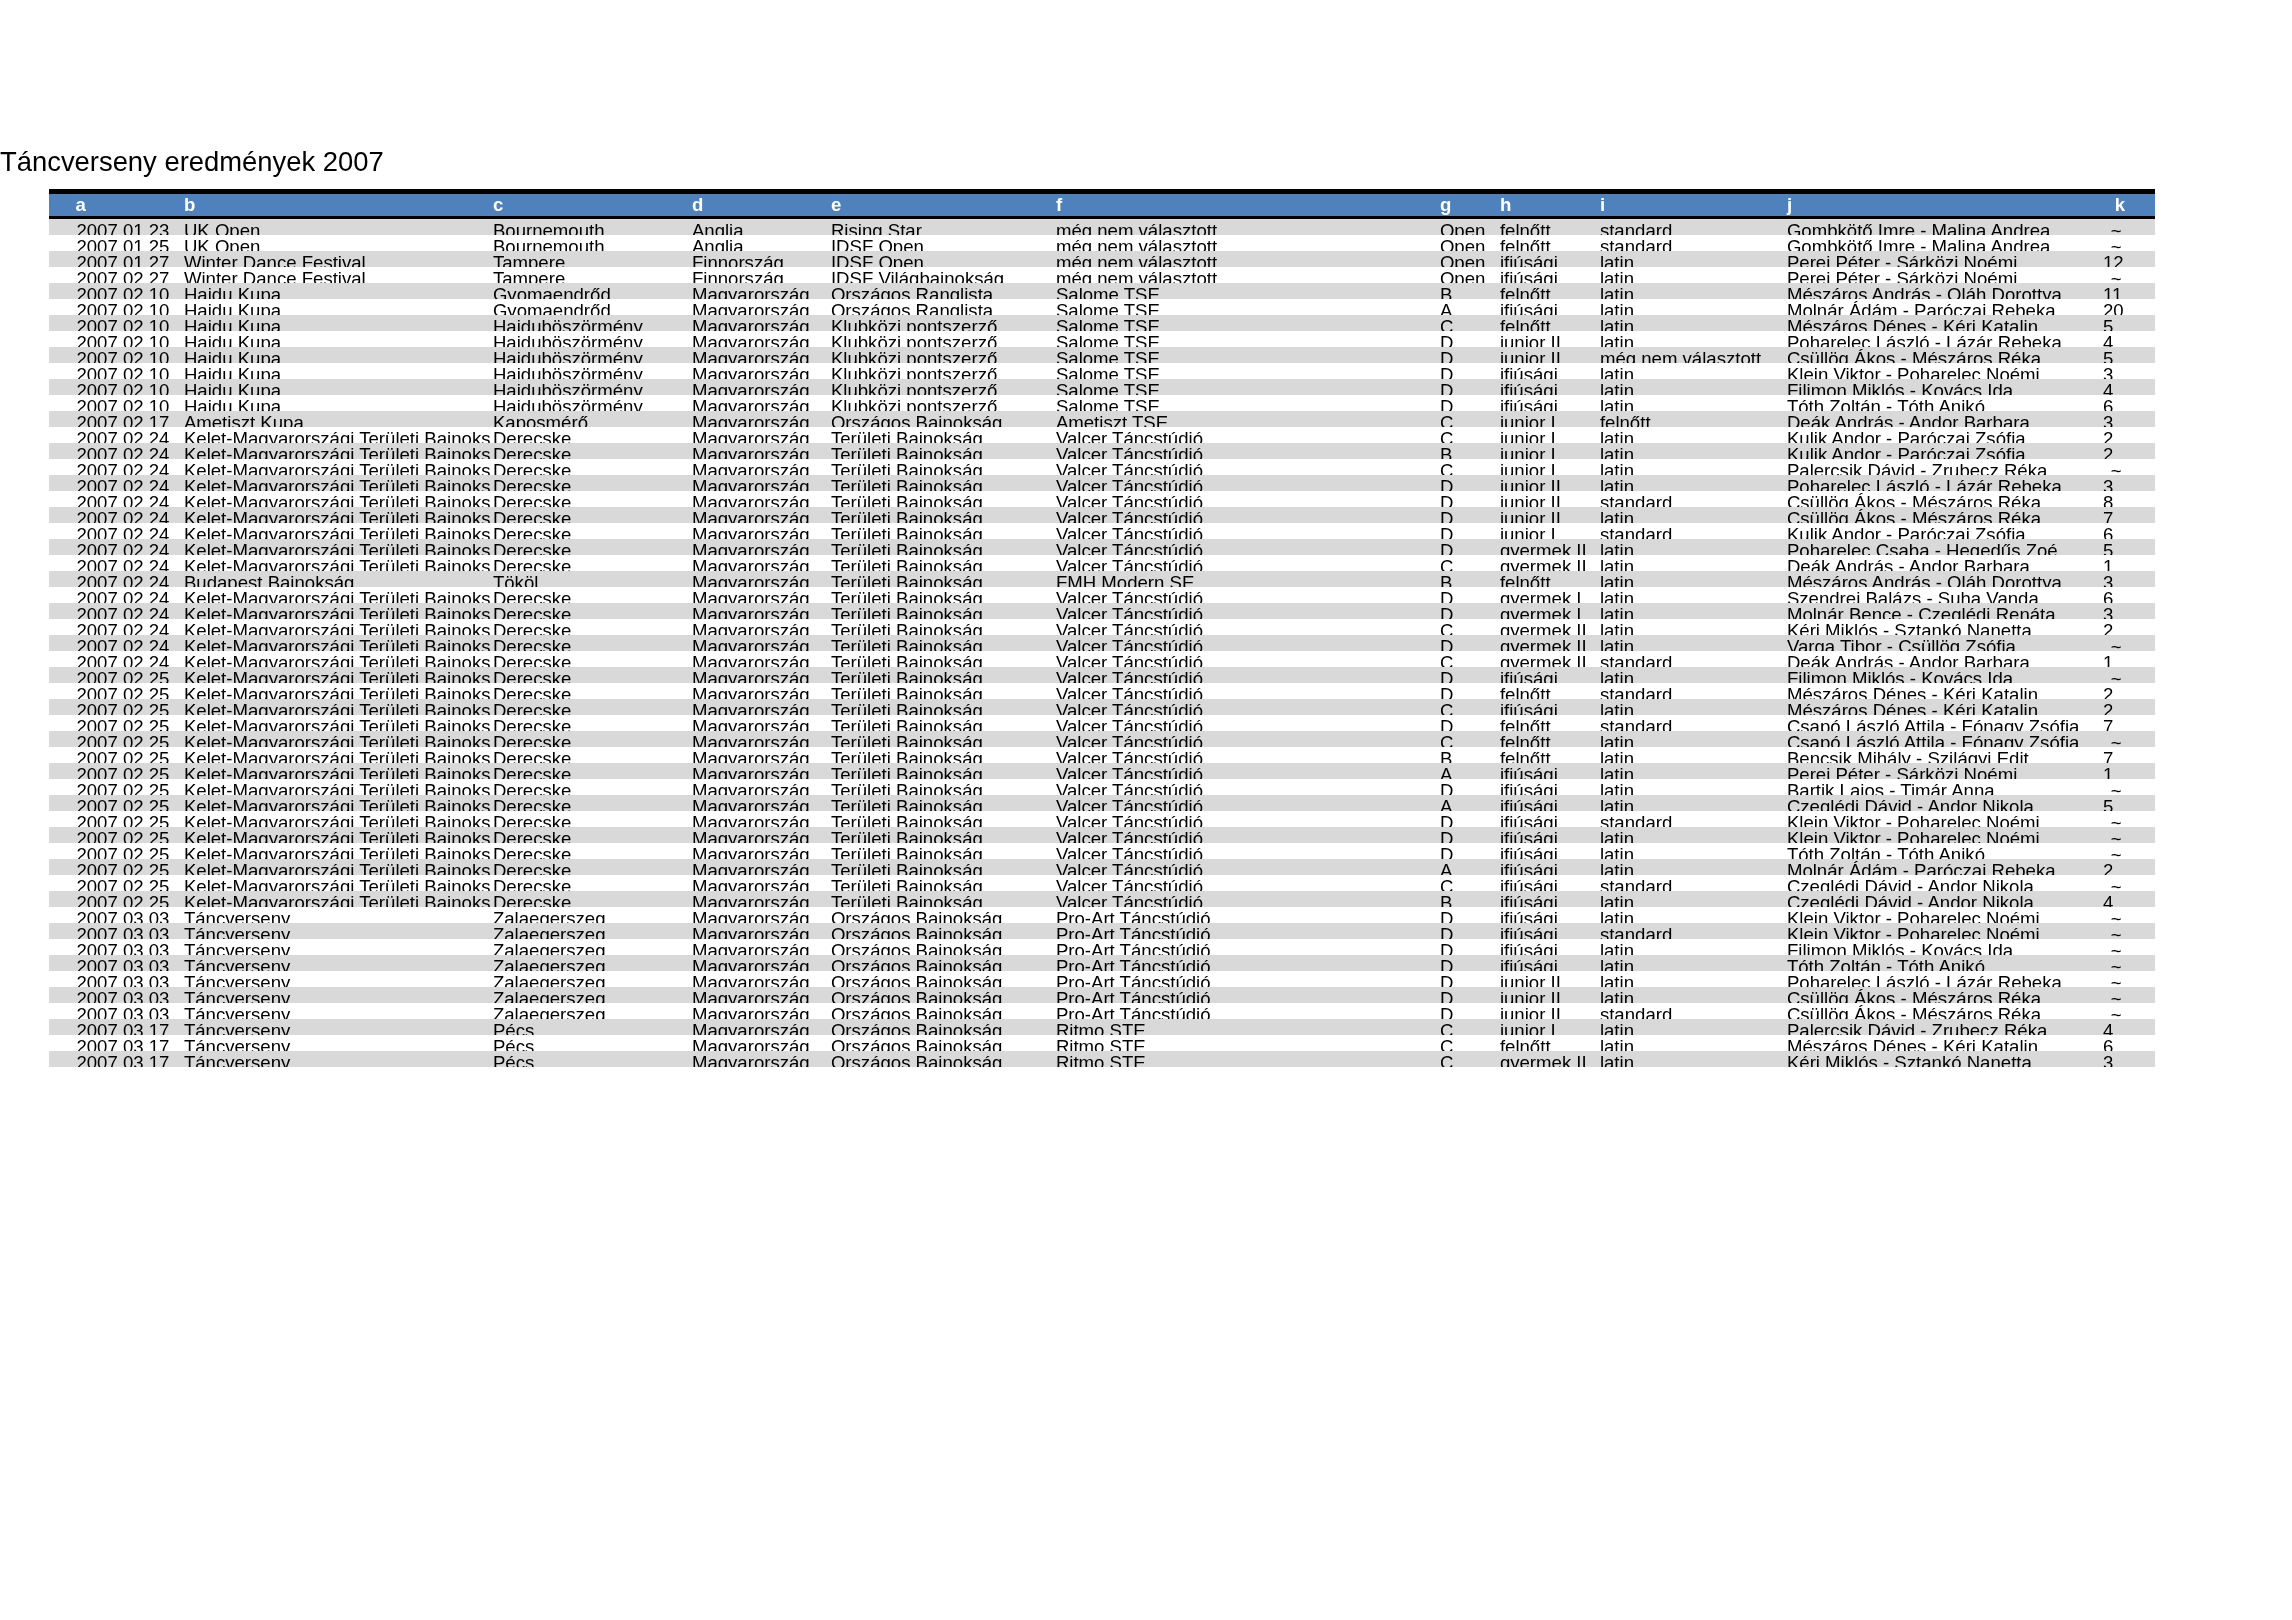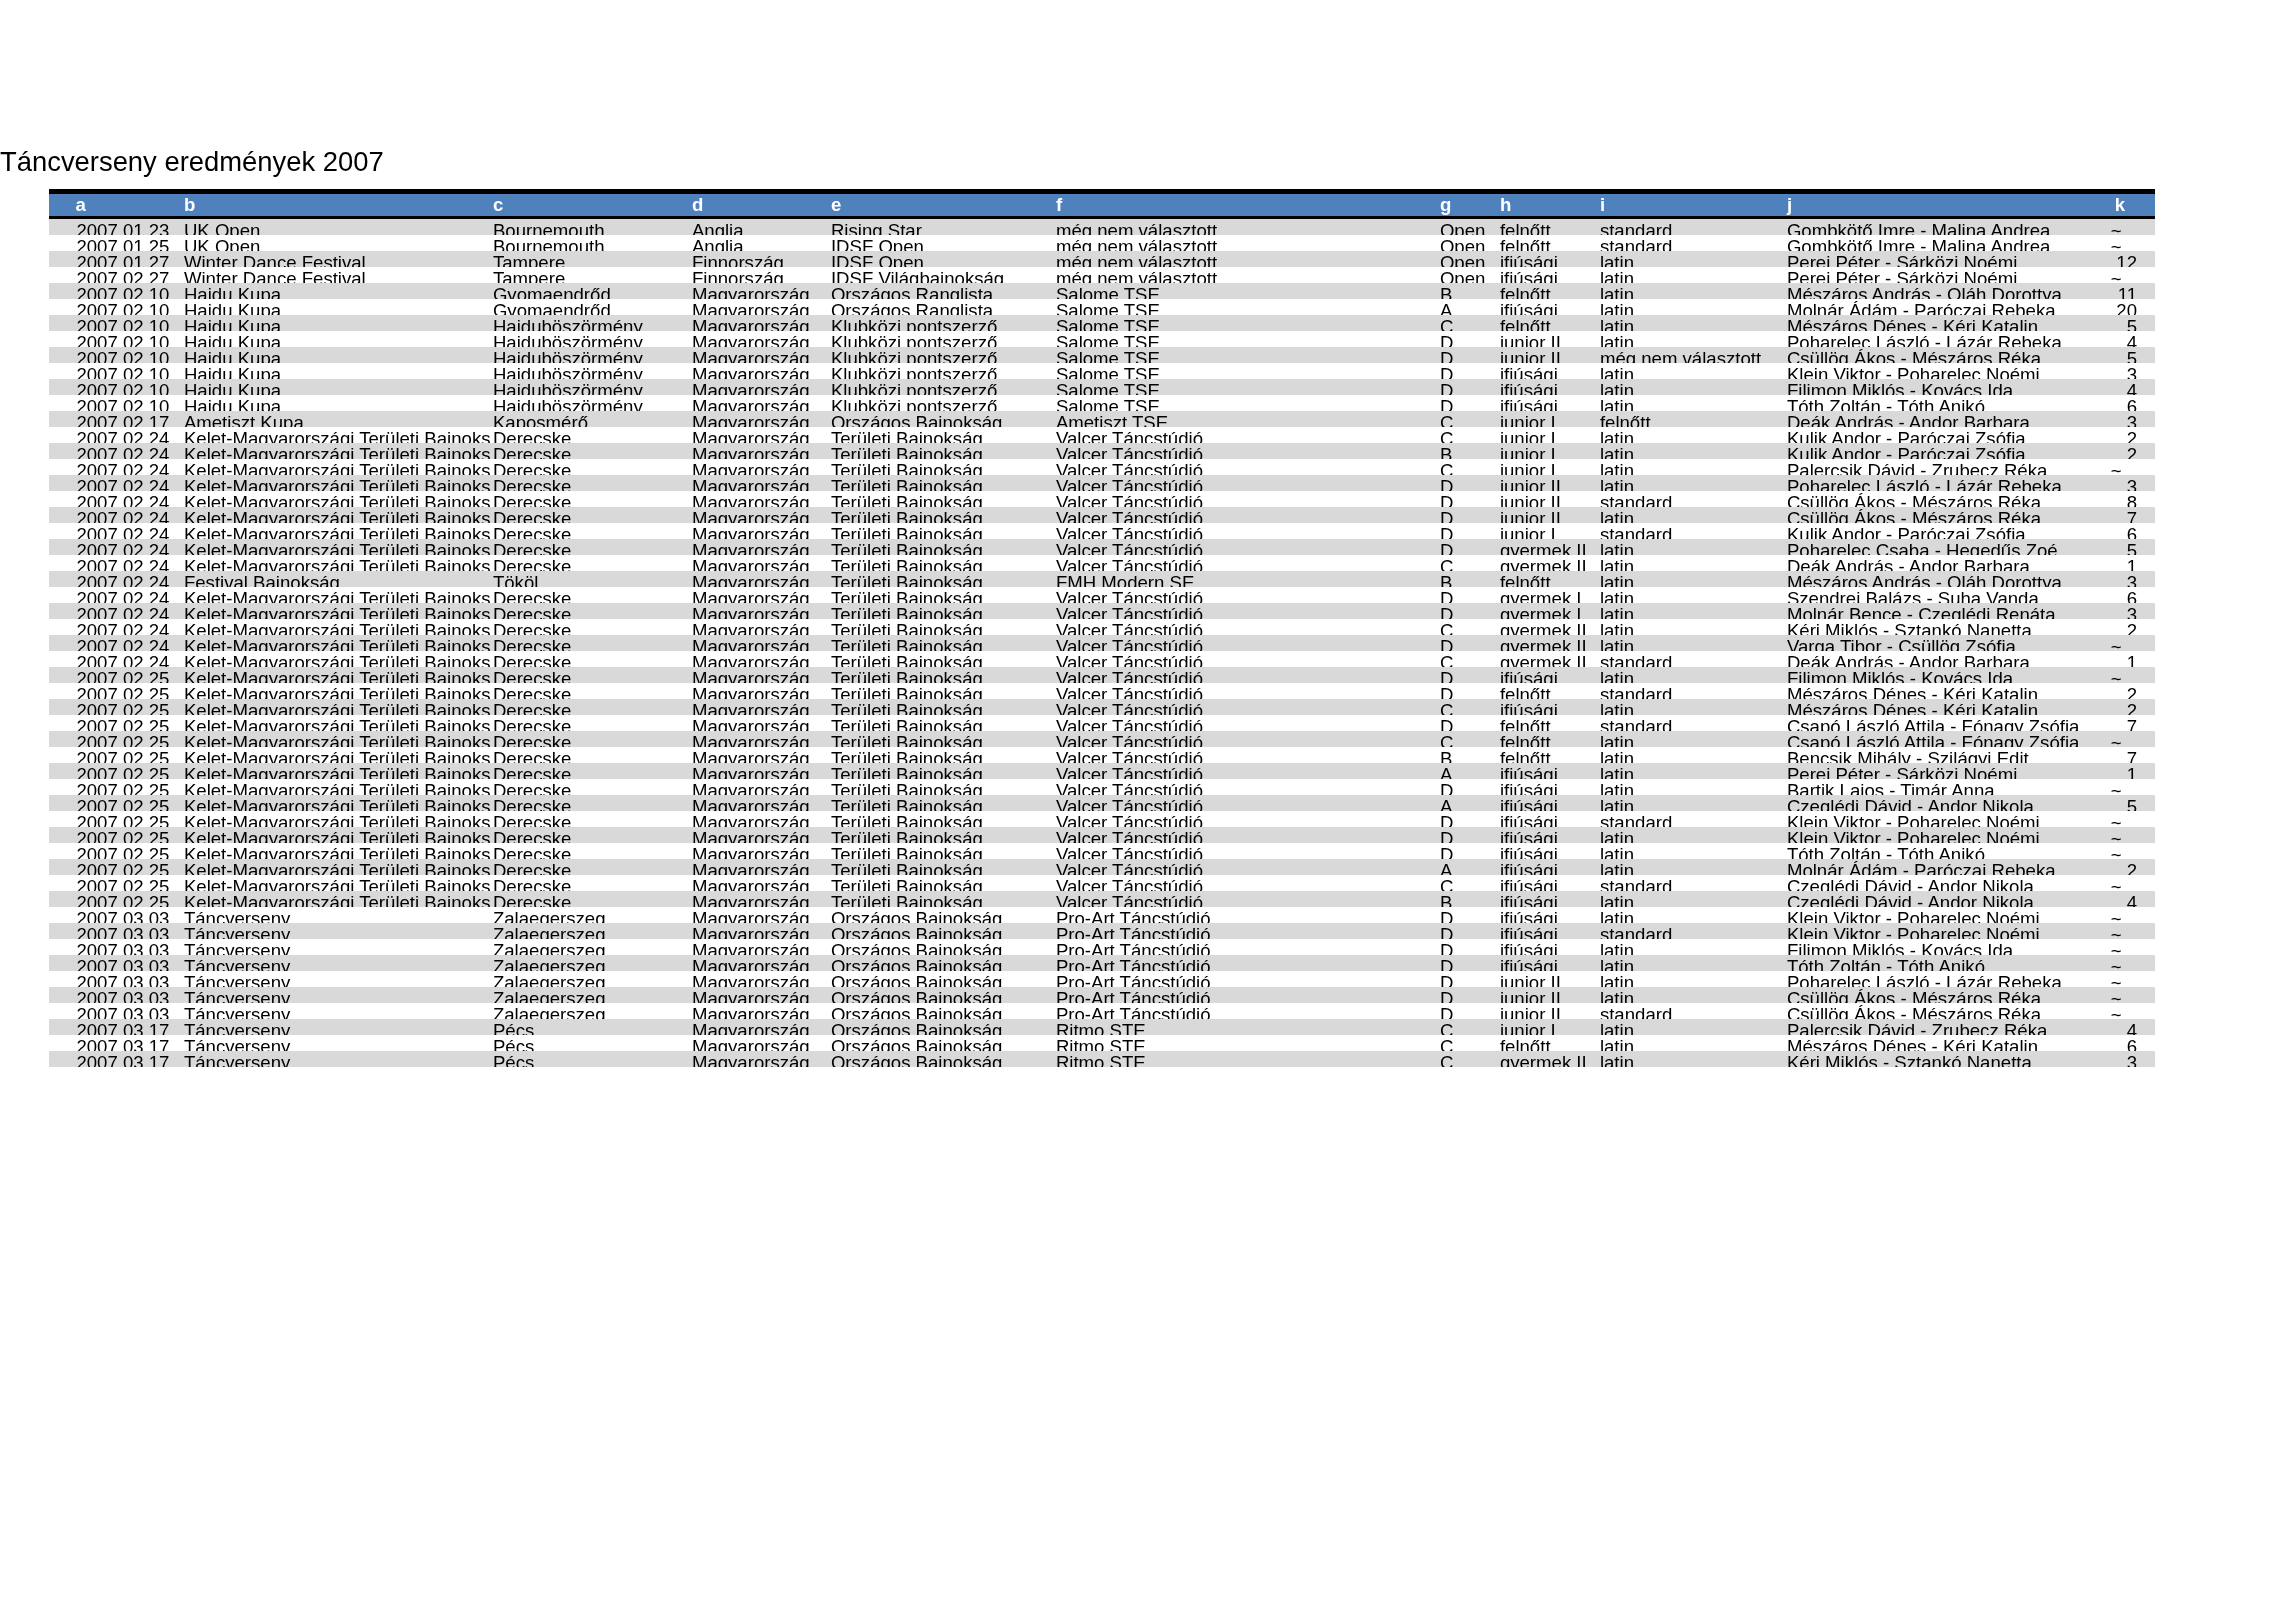--- a/index.html
+++ b/index.html
@@ -51,21 +51,21 @@
   .rows .row:nth-child(even) { background: #ffffff; }
   .cell {
     font-size: 18.6px;
     line-height: 24px;
     padding-left: 2.9px;
     overflow: hidden;
     white-space: nowrap;
     box-sizing: border-box;
   }
   .cell.col-a { padding-left: 27.4px; }
-  .cell.col-k.num   { text-align: right; padding-left: 0; padding-right: 18px; }
+  .cell.col-k.num   { padding-left: 0; padding-right: 18px; }
   .cell.col-k.tilde { text-align: left;  padding-left: 7.8px; }
 </style>
 </head>
 <body>
 
 <div class="page-title">Táncverseny eredmények 2007</div>
 
 <div class="sheet">
   <div class="border-thick"></div>
   <div class="grid-row header-row">
@@ -364,21 +364,21 @@
         <div class="cell col-e">Területi Bajnokság</div>
         <div class="cell col-f">Valcer Táncstúdió</div>
         <div class="cell col-g">C</div>
         <div class="cell col-h">gyermek II</div>
         <div class="cell col-i">latin</div>
         <div class="cell col-j">Deák András - Andor Barbara</div>
         <div class="cell col-k num">1</div>
       </div>
       <div class="grid-row row">
         <div class="cell col-a">2007.02.24</div>
-        <div class="cell col-b">Festival Bajnokság</div>
+        <div class="cell col-b">Budapest Bajnokság</div>
         <div class="cell col-c">Tököl</div>
         <div class="cell col-d">Magyarország</div>
         <div class="cell col-e">Területi Bajnokság</div>
         <div class="cell col-f">FMH Modern SE</div>
         <div class="cell col-g">B</div>
         <div class="cell col-h">felnőtt</div>
         <div class="cell col-i">latin</div>
         <div class="cell col-j">Mészáros András - Oláh Dorottya</div>
         <div class="cell col-k num">3</div>
       </div>

